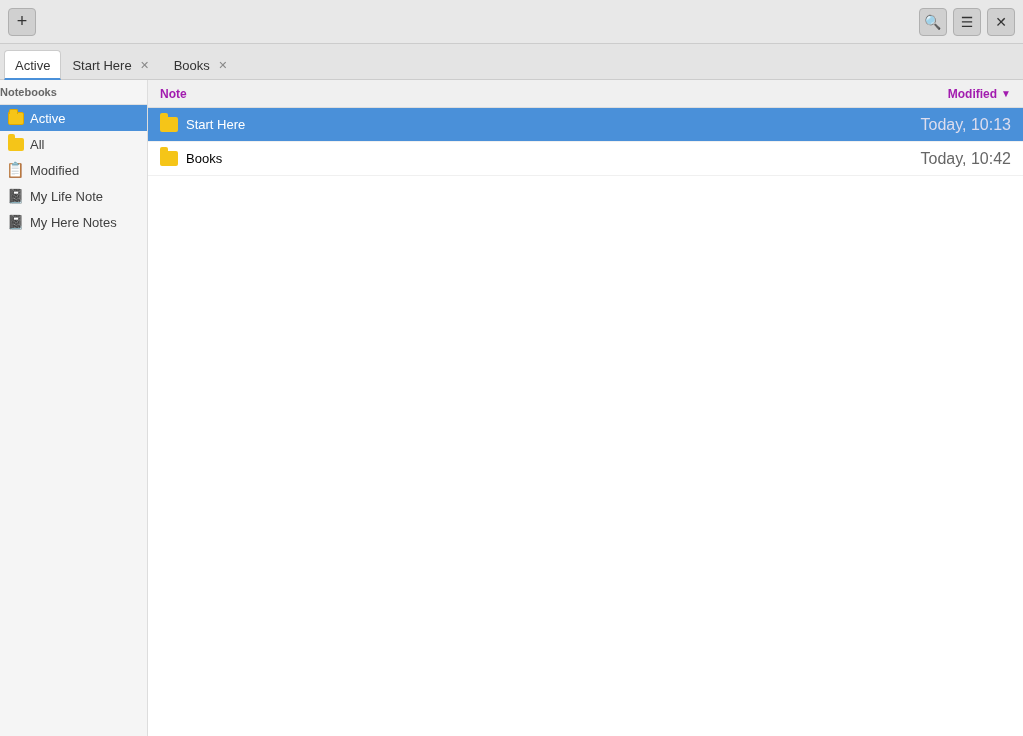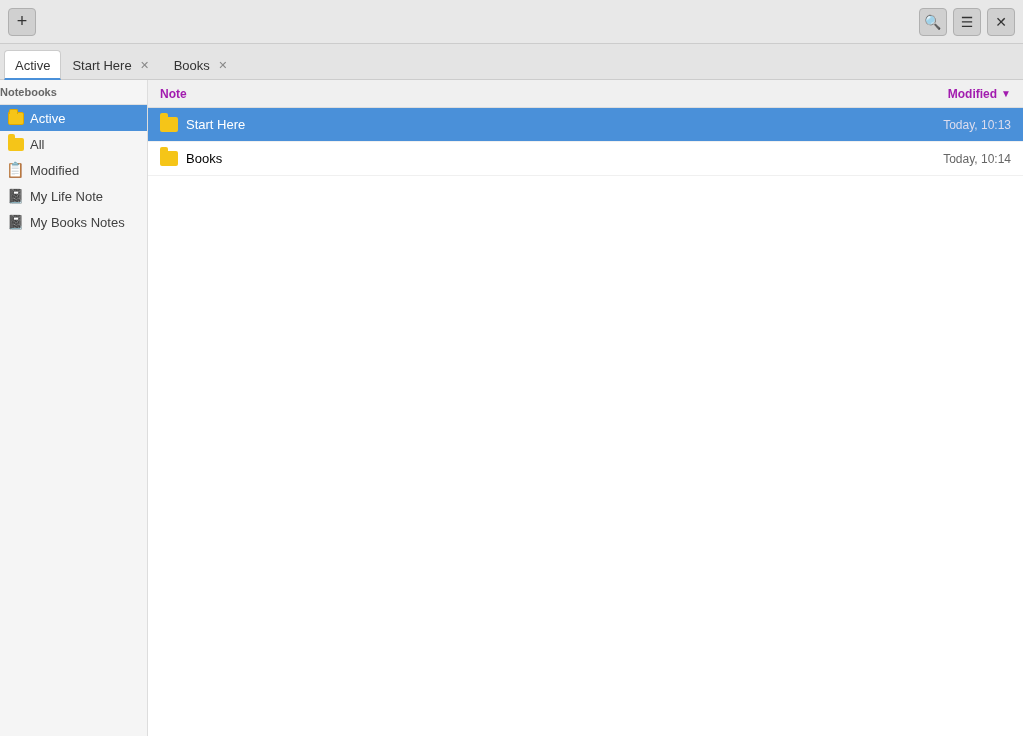--- a/index.html
+++ b/index.html
@@ -185,21 +185,21 @@
       display: flex;
       align-items: center;
       padding: 6px 12px;
       height: 34px;
       cursor: pointer;
       border-bottom: 1px solid #f0f0f0;
       gap: 8px;
     }
     .note-row.selected { background: #4a90d9; color: #fff; }
     .note-name { flex: 1; font-size: 13px; }
-    .note-modified { font-size: 12px; color: #666; }
+    .note-modified { font-size: 16px; color: #666; }
     .note-row.selected .note-modified { color: #dde; }
 
     .note-folder-icon {
       width: 18px; height: 15px;
       background: #f5c518;
       border-radius: 0 2px 2px 2px;
       position: relative;
       flex-shrink: 0;
     }
     .note-folder-icon::before {
@@ -267,21 +267,21 @@
       <span>Modified</span>
     </div>
 
     <div class="sidebar-item">
       <div class="sidebar-icon icon-notes" style="font-size:14px;">📓</div>
       <span>My Life Note</span>
     </div>
 
     <div class="sidebar-item">
       <div class="sidebar-icon icon-notes" style="font-size:14px;">📓</div>
-      <span>My Books Notes</span>
+      <span>My Here Notes</span>
     </div>
   </div>
 
   <div id="note-list-area">
 
     <div id="note-list-header">
       <div id="note-col-header">Note</div>
       <div id="modified-col-header">
         <span>Modified</span>
         <span class="sort-arrow">▼</span>
@@ -290,17 +290,17 @@
 
     <div class="note-row selected">
       <div class="note-folder-icon"></div>
       <span class="note-name">Start Here</span>
       <span class="note-modified">Today, 10:13</span>
     </div>
 
     <div class="note-row">
       <div class="note-folder-icon"></div>
       <span class="note-name">Books</span>
-      <span class="note-modified">Today, 10:14</span>
+      <span class="note-modified">Today, 10:42</span>
     </div>
   </div>
 
 </div>
 
 </body></html>

